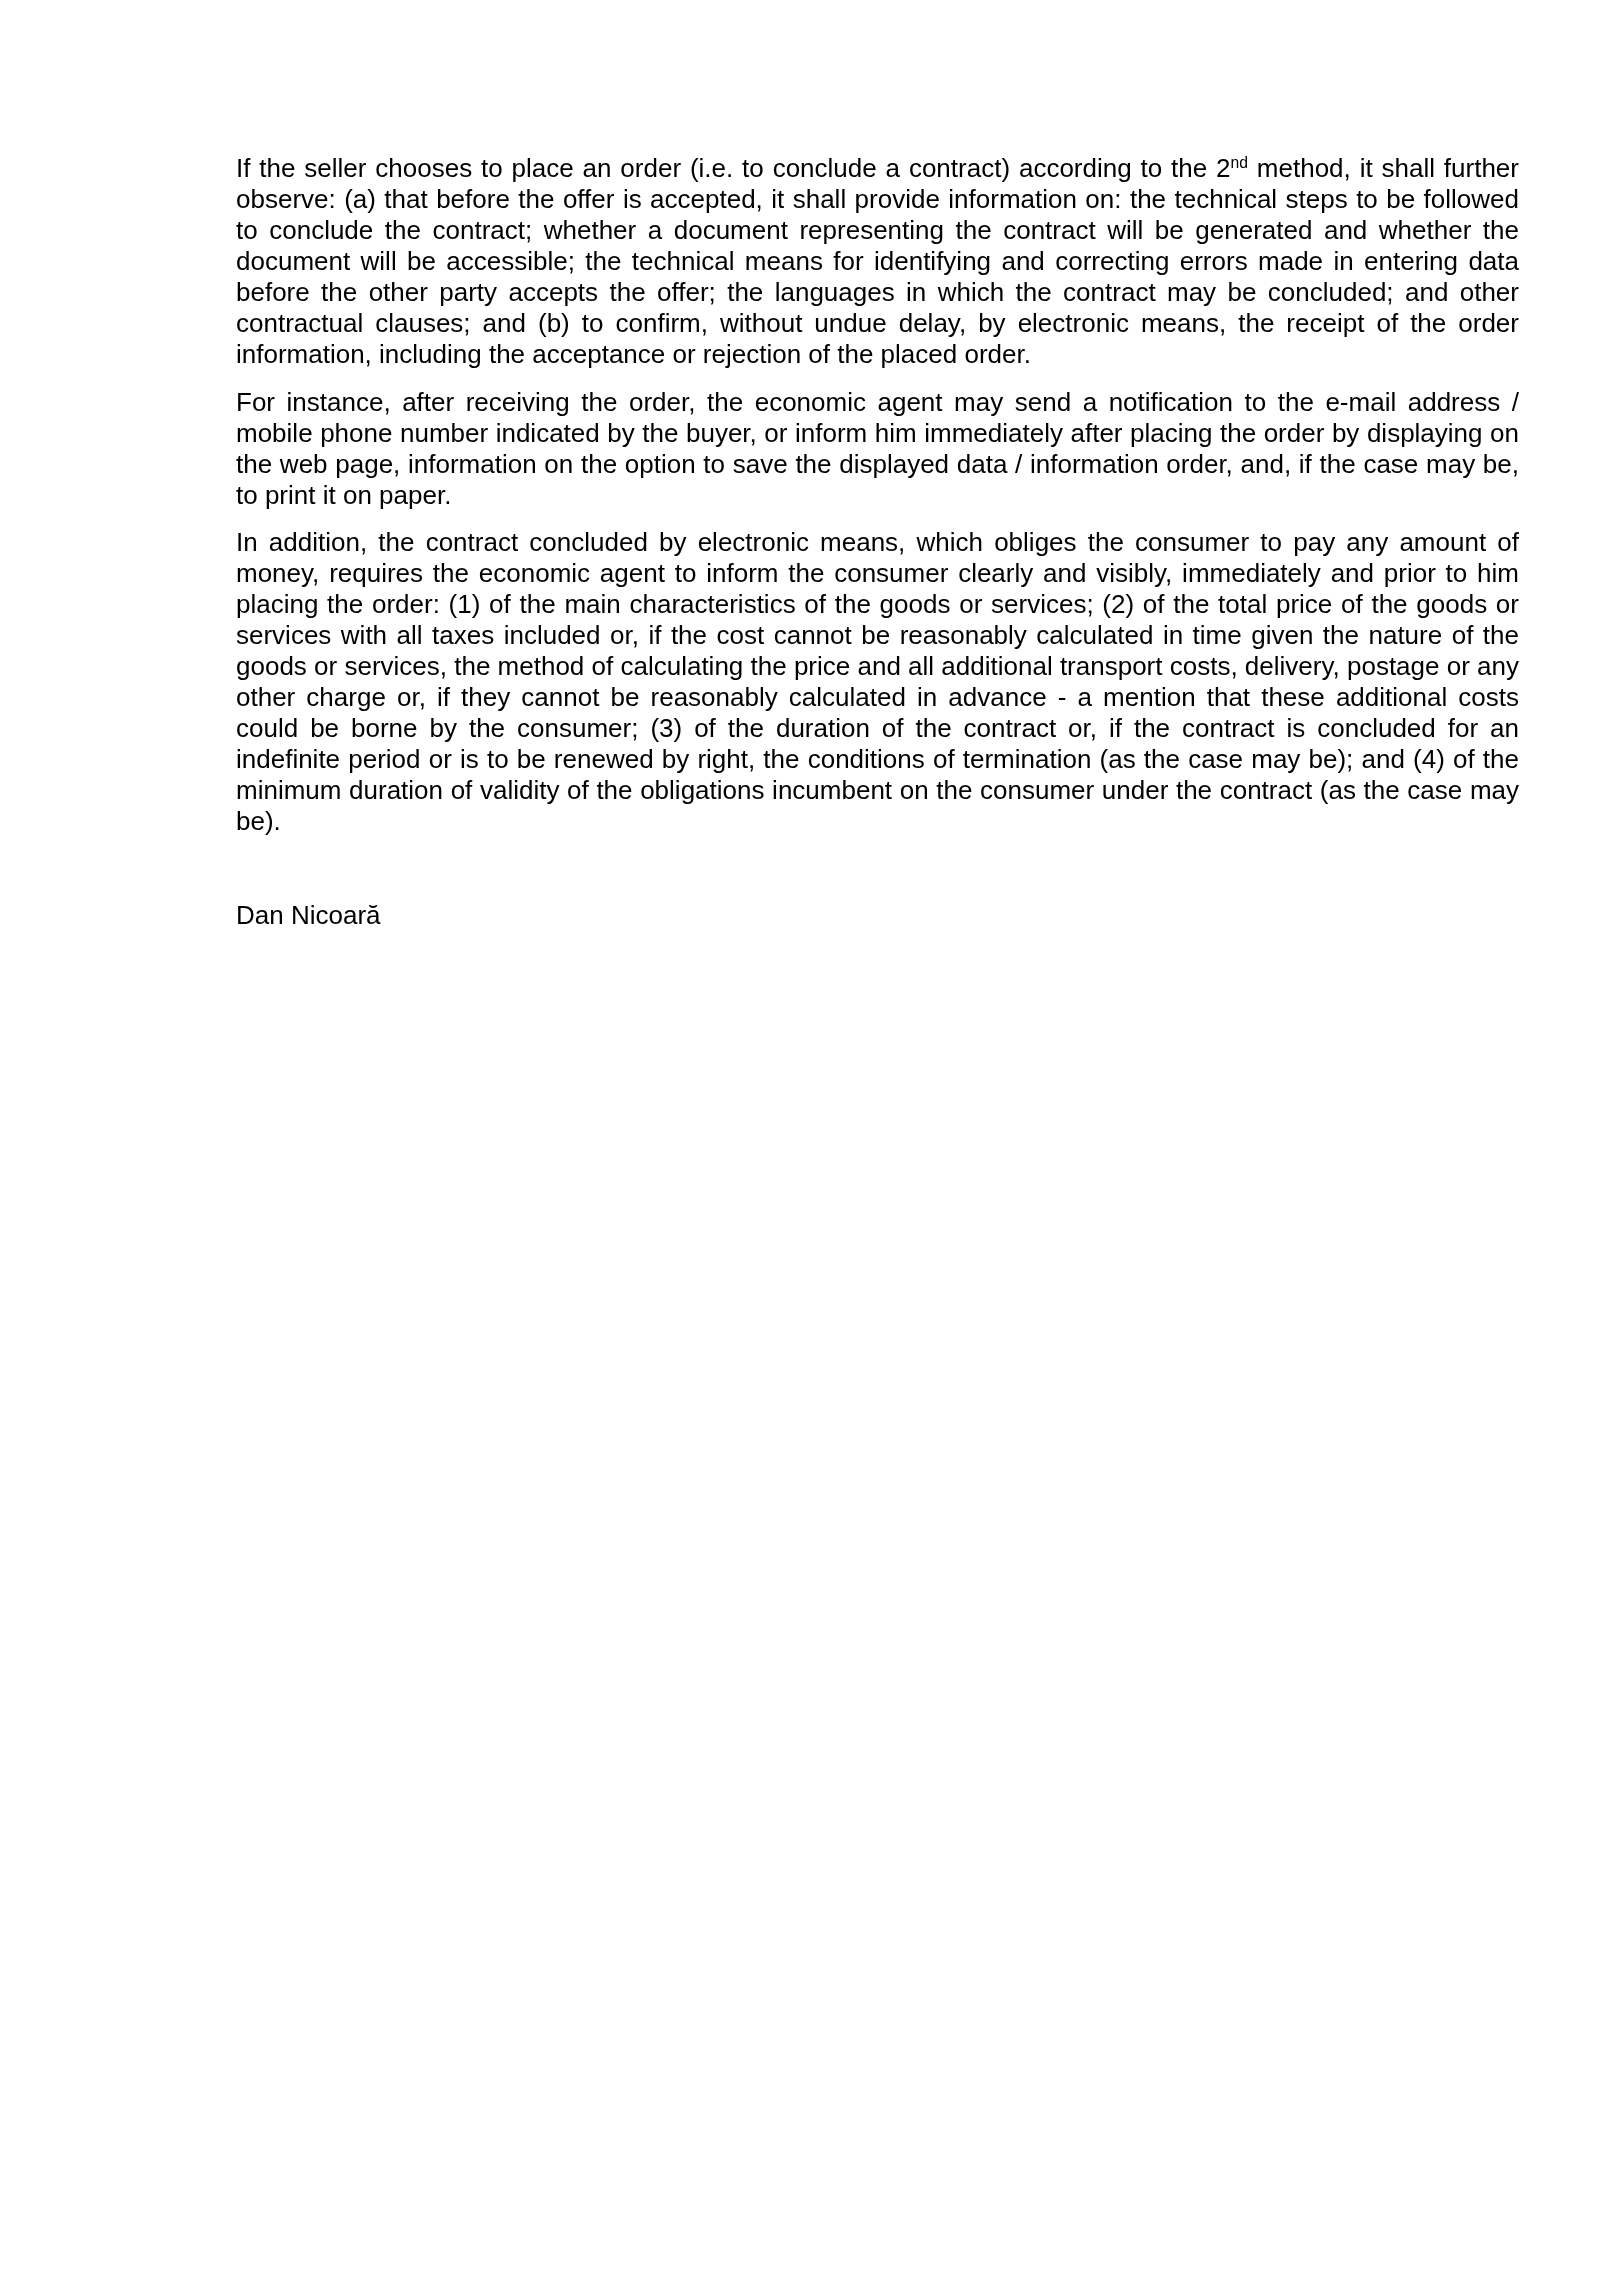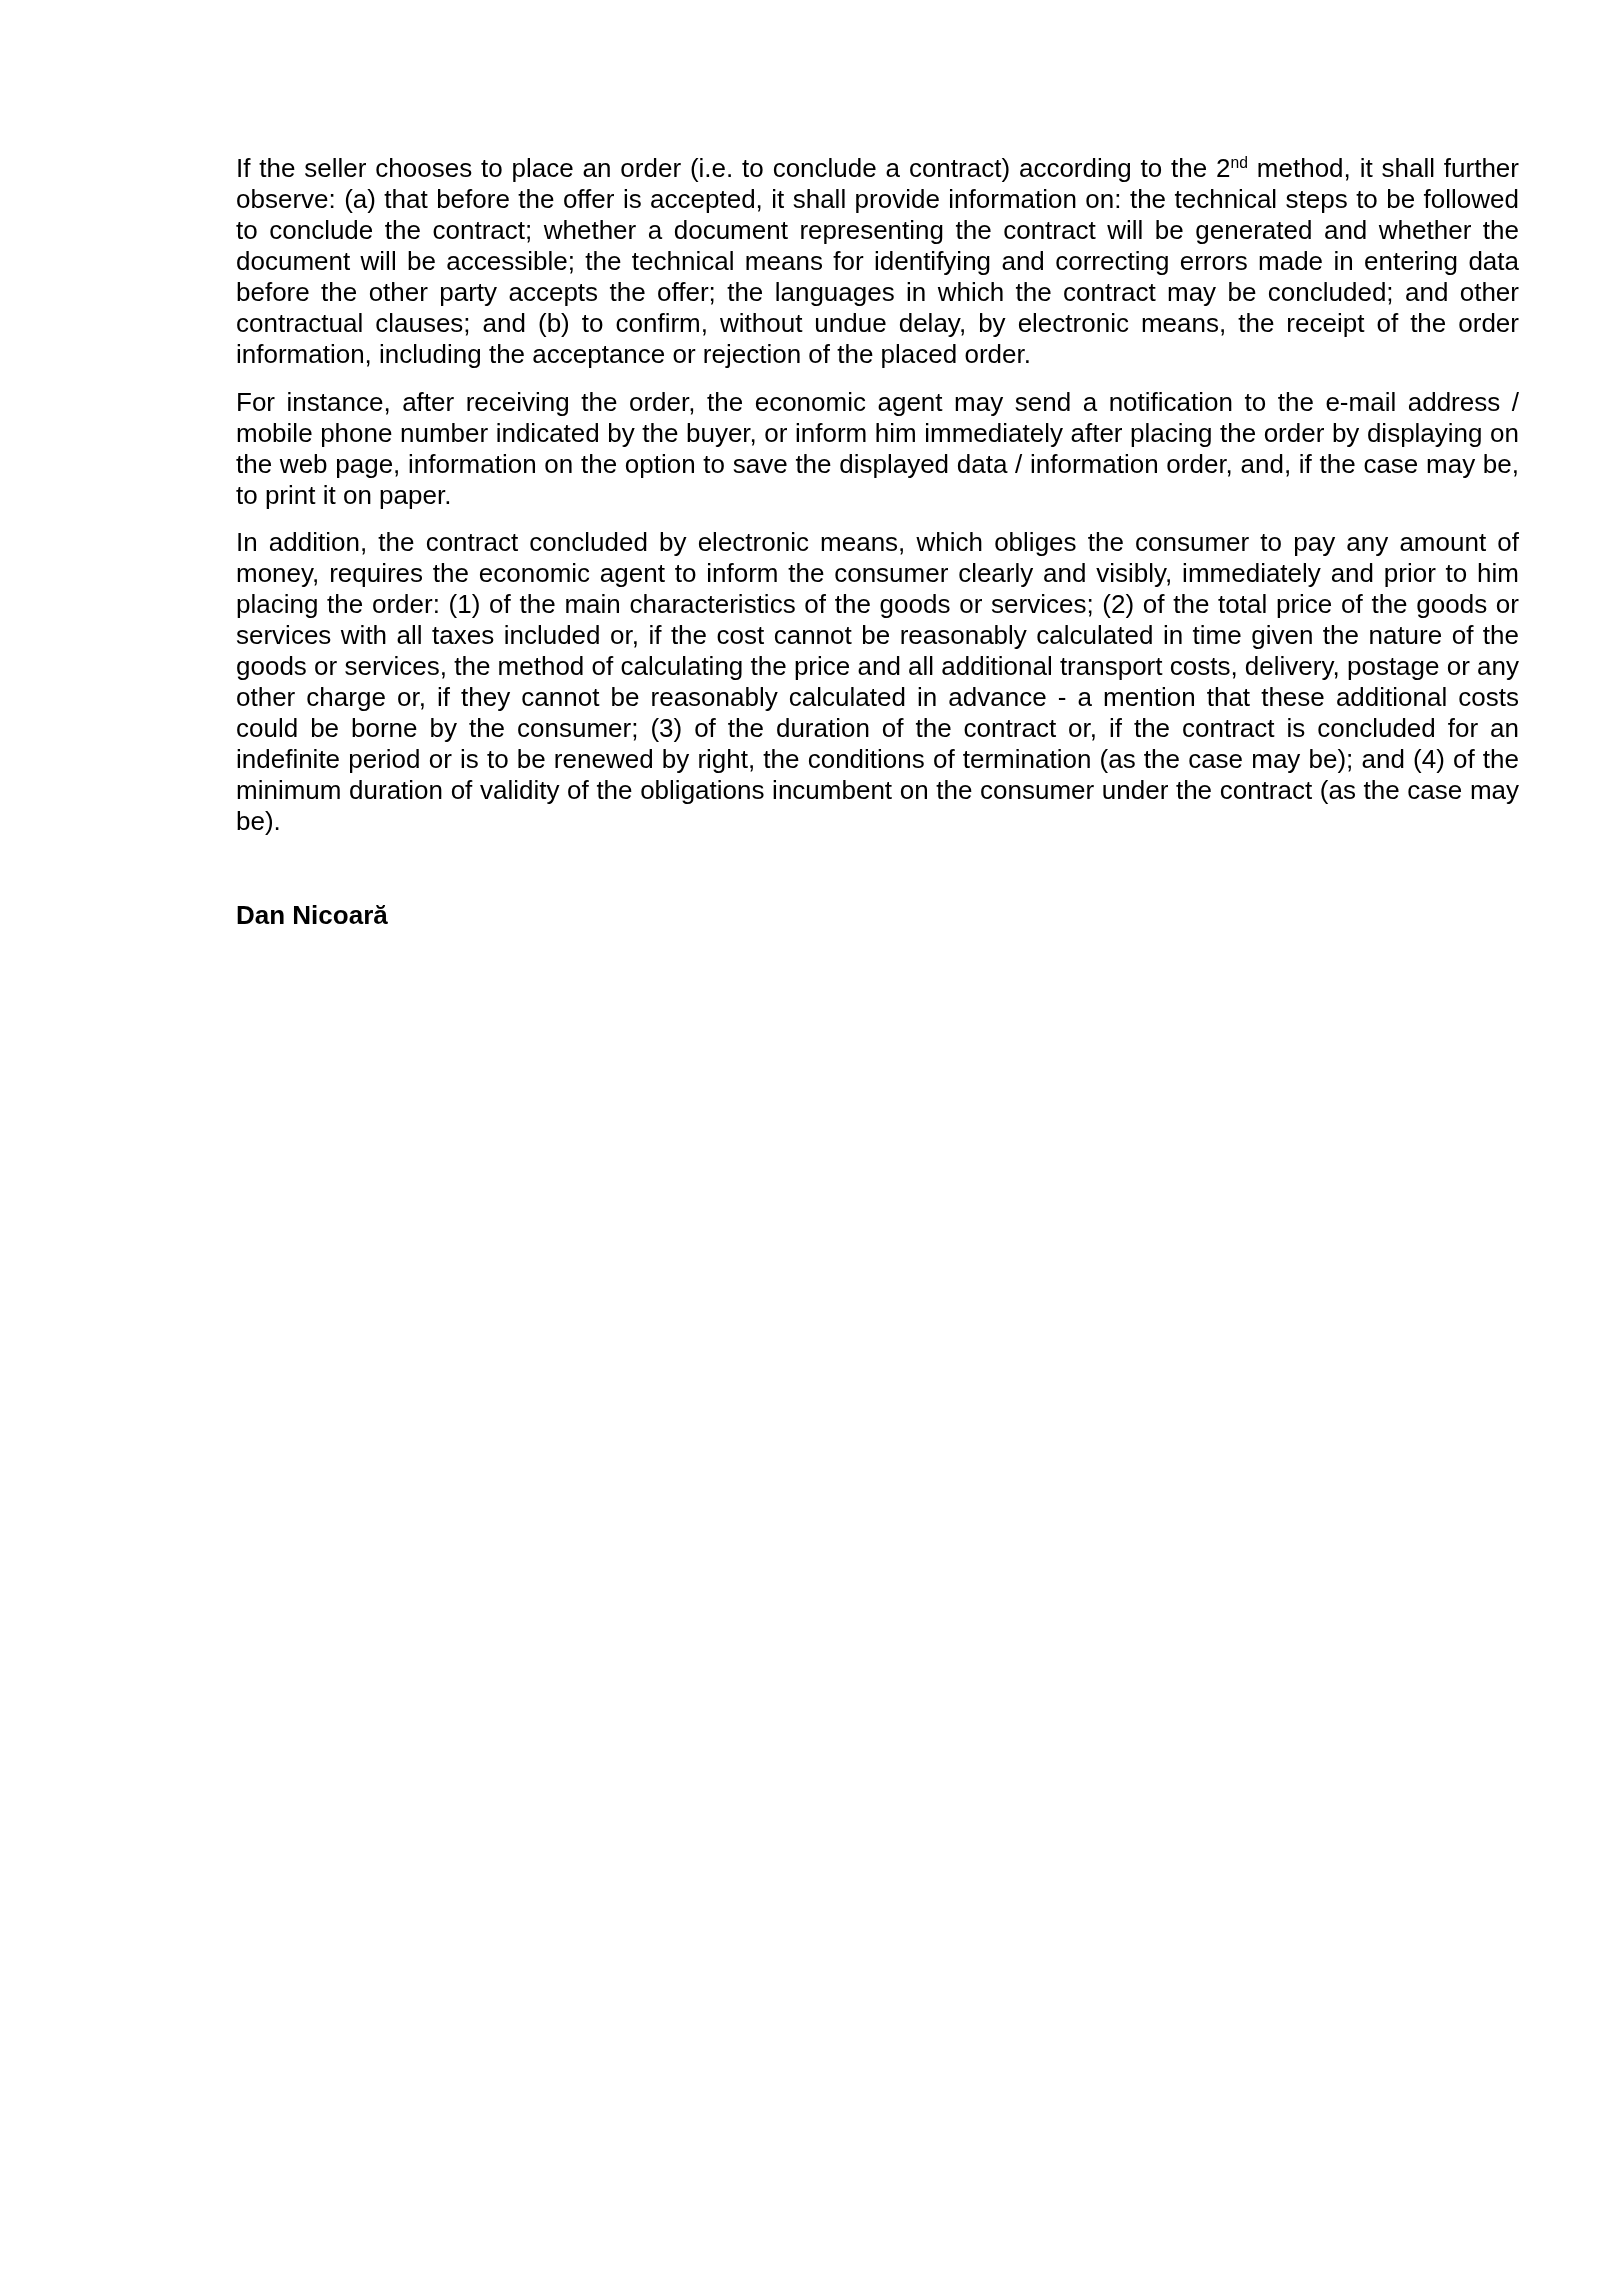--- a/index.html
+++ b/index.html
@@ -38,21 +38,20 @@
     }
     .signatures {
       margin-top: 63px;
     }
     .sig-block {
       margin: 0 0 31px 0;
     }
     .sig-line {
       display: block;
       white-space: nowrap;
-      font-weight: bold;
     }
     .date {
       display: block;
     }
   </style>
 </head>
 <body>
 
 <div class="page">
 

